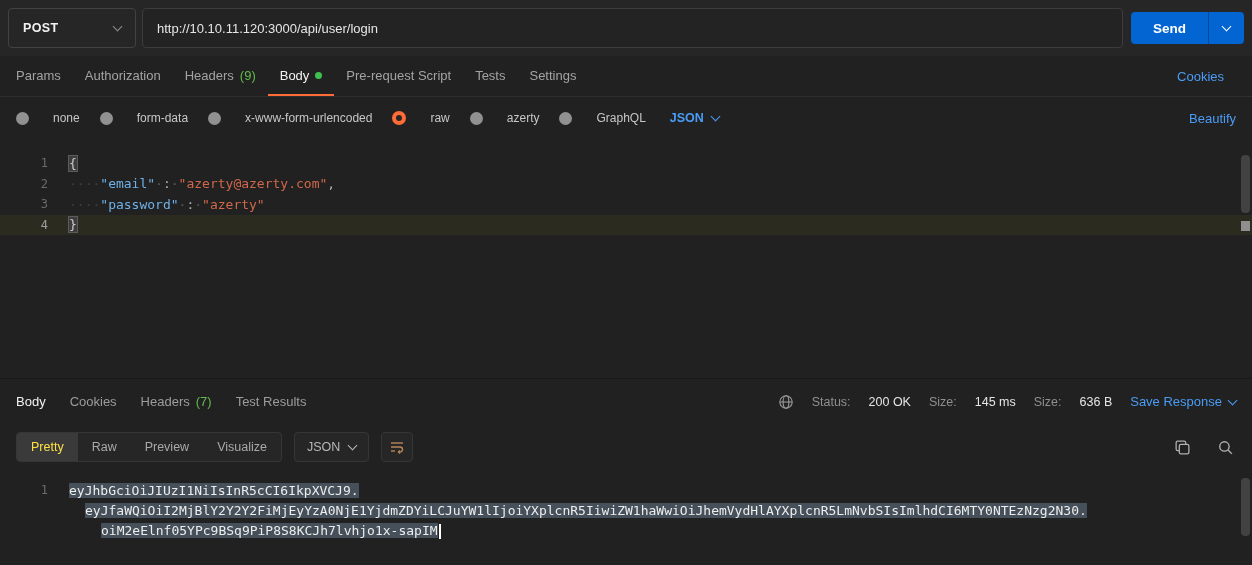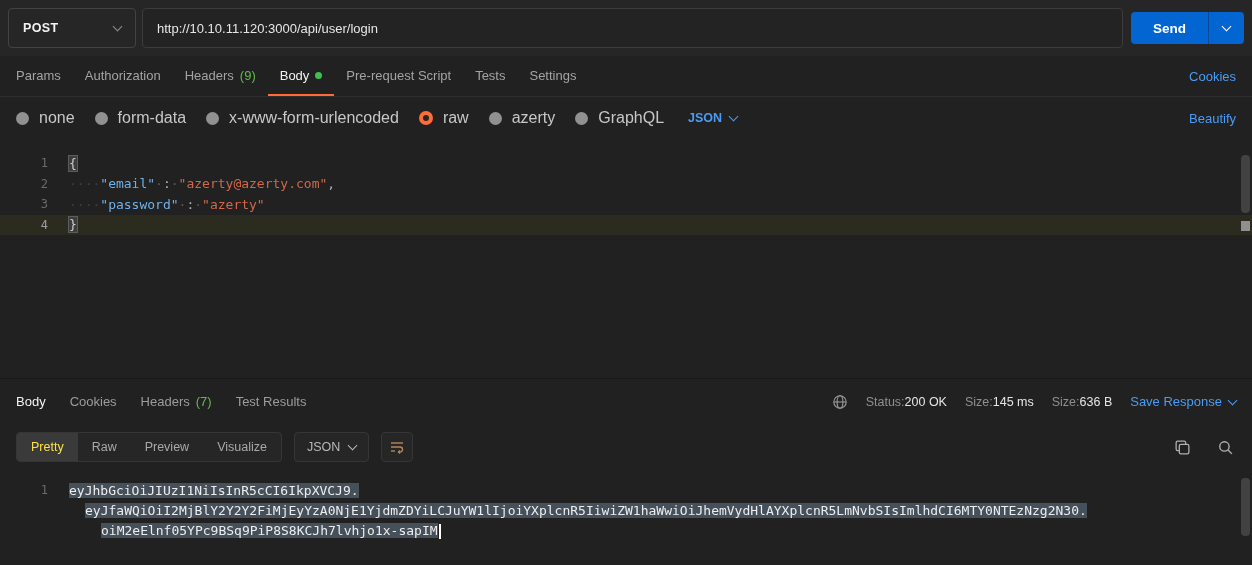--- a/index.html
+++ b/index.html
@@ -23,34 +23,34 @@
   .send-main { background:#0265d2; border:none; color:#fff; font-weight:bold; font-size:13.5px;
                padding:0 22px; cursor:pointer; font-family:"Liberation Sans", sans-serif; }
   .send-caret { background:#0265d2; border:none; border-left:1px solid rgba(0,0,0,.28);
                 width:36px; color:#fff; cursor:pointer; display:flex; align-items:center; justify-content:center; }
 
   .chev { display:inline-block; width:7px; height:7px; border-right:1.6px solid currentColor;
           border-bottom:1.6px solid currentColor; transform:rotate(45deg); margin-top:-3px; }
 
   
   .req-tabs { height:41px; display:flex; align-items:stretch; justify-content:space-between;
-              padding:0 16px 0 4px; border-bottom:1px solid #2e2e2e; flex:0 0 auto; }
+              padding:0 28px 0 4px; border-bottom:1px solid #2e2e2e; flex:0 0 auto; }
   .tabs { display:flex; }
   .tab { padding:0 12px; display:flex; align-items:center; gap:6px; color:#a3a3a3; font-size:13px;
          cursor:pointer; border-bottom:2px solid transparent; }
   .tab.active { color:#f2f2f2; border-bottom-color:#ff6c37; }
   .count { color:#64bb4e; font-size:13px; }
   .green-dot { width:7px; height:7px; border-radius:50%; background:#3fbf4e; display:inline-block; }
   .link { color:#4a9cf5; font-size:13px; cursor:pointer; display:flex; align-items:center; gap:7px; }
 
   
   .body-type-row { height:42px; display:flex; align-items:center; justify-content:space-between;
                    padding:0 16px; flex:0 0 auto; }
   .radios { display:flex; align-items:center; gap:20px; }
-  .radio { display:flex; align-items:center; gap:10px; color:#c7c7c7; font-size:16px; cursor:pointer; }
+  .radio { display:flex; align-items:center; gap:24px; color:#c7c7c7; font-size:12px; cursor:pointer; }
   .radio-dot { width:13px; height:13px; border-radius:50%; background:#919191; }
   .radio.selected .radio-dot { background:#262626; border:4px solid #ff6c37; width:14px; height:14px; }
   .lang-select { display:flex; align-items:center; gap:8px; color:#4a9cf5; font-size:12.5px;
                  font-weight:bold; margin-left:4px; cursor:pointer; }
 
   
   .editor { flex:1 1 auto; position:relative; padding-top:14px;
             font-family:"DejaVu Sans Mono", monospace; font-size:13px; background:#212121; overflow:hidden; }
   .code-line { display:flex; height:20.5px; align-items:center; }
   .code-line.current { background:#2b2b20; }
@@ -70,21 +70,21 @@
   .sb-editor-marker { position:absolute; right:2px; width:9px; height:10px; background:#8f8f8f; top:82px; }
   .sb-resp-thumb { top:8px; height:58px; }
 
   
   .resp-header { height:46px; border-top:1px solid #191919; display:flex; align-items:center;
                  justify-content:space-between; padding:0 16px 0 4px; flex:0 0 auto; }
   .resp-tabs { display:flex; }
   .resp-tab { padding:0 12px; color:#9c9c9c; font-size:13px; cursor:pointer; display:flex; gap:6px; align-items:center; }
   .resp-tab.active { color:#f2f2f2; }
   .status-group { display:flex; align-items:center; gap:18px; font-size:12.5px; color:#8f8f8f; }
-  .pair { display:flex; gap:0; align-items:center; }
+  .pair { display:flex; gap:18px; align-items:center; }
   .pair .val { color:#e5e5e5; }
 
   
   .resp-toolbar { height:46px; display:flex; align-items:center; justify-content:space-between;
                   padding:0 18px 0 16px; flex:0 0 auto; }
   .toolbar-left { display:flex; align-items:center; gap:12px; }
   .view-group { display:flex; background:#262626; border:1px solid #363636; border-radius:4px; overflow:hidden; }
   .view-tab { padding:7px 14px; font-size:12.5px; color:#a8a8a8; cursor:pointer; }
   .view-tab.active { background:#3a3a3a; color:#fde047; }
   .resp-lang { display:flex; align-items:center; gap:9px; padding:7px 12px; border:1px solid #363636;

